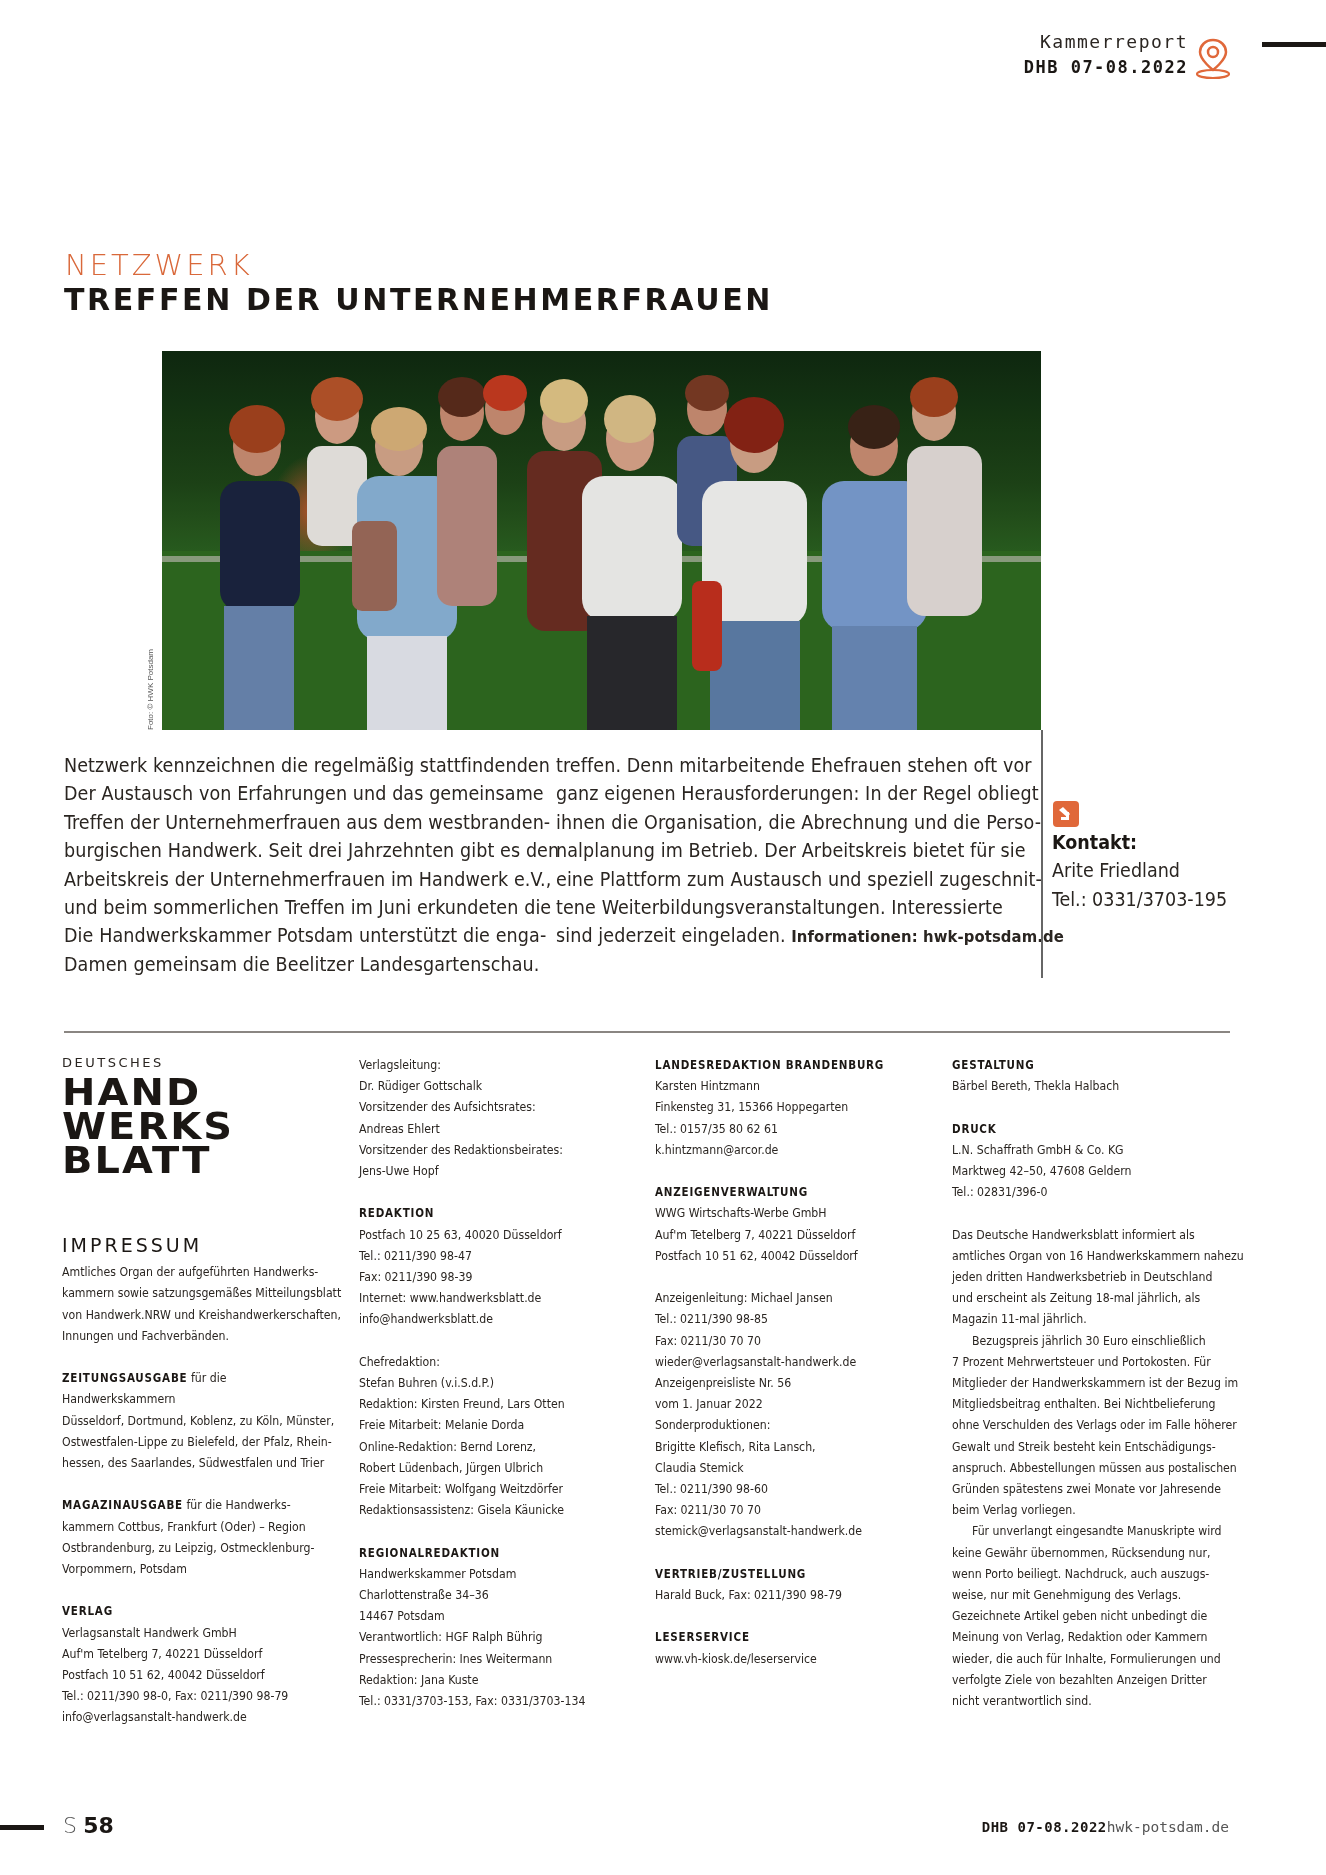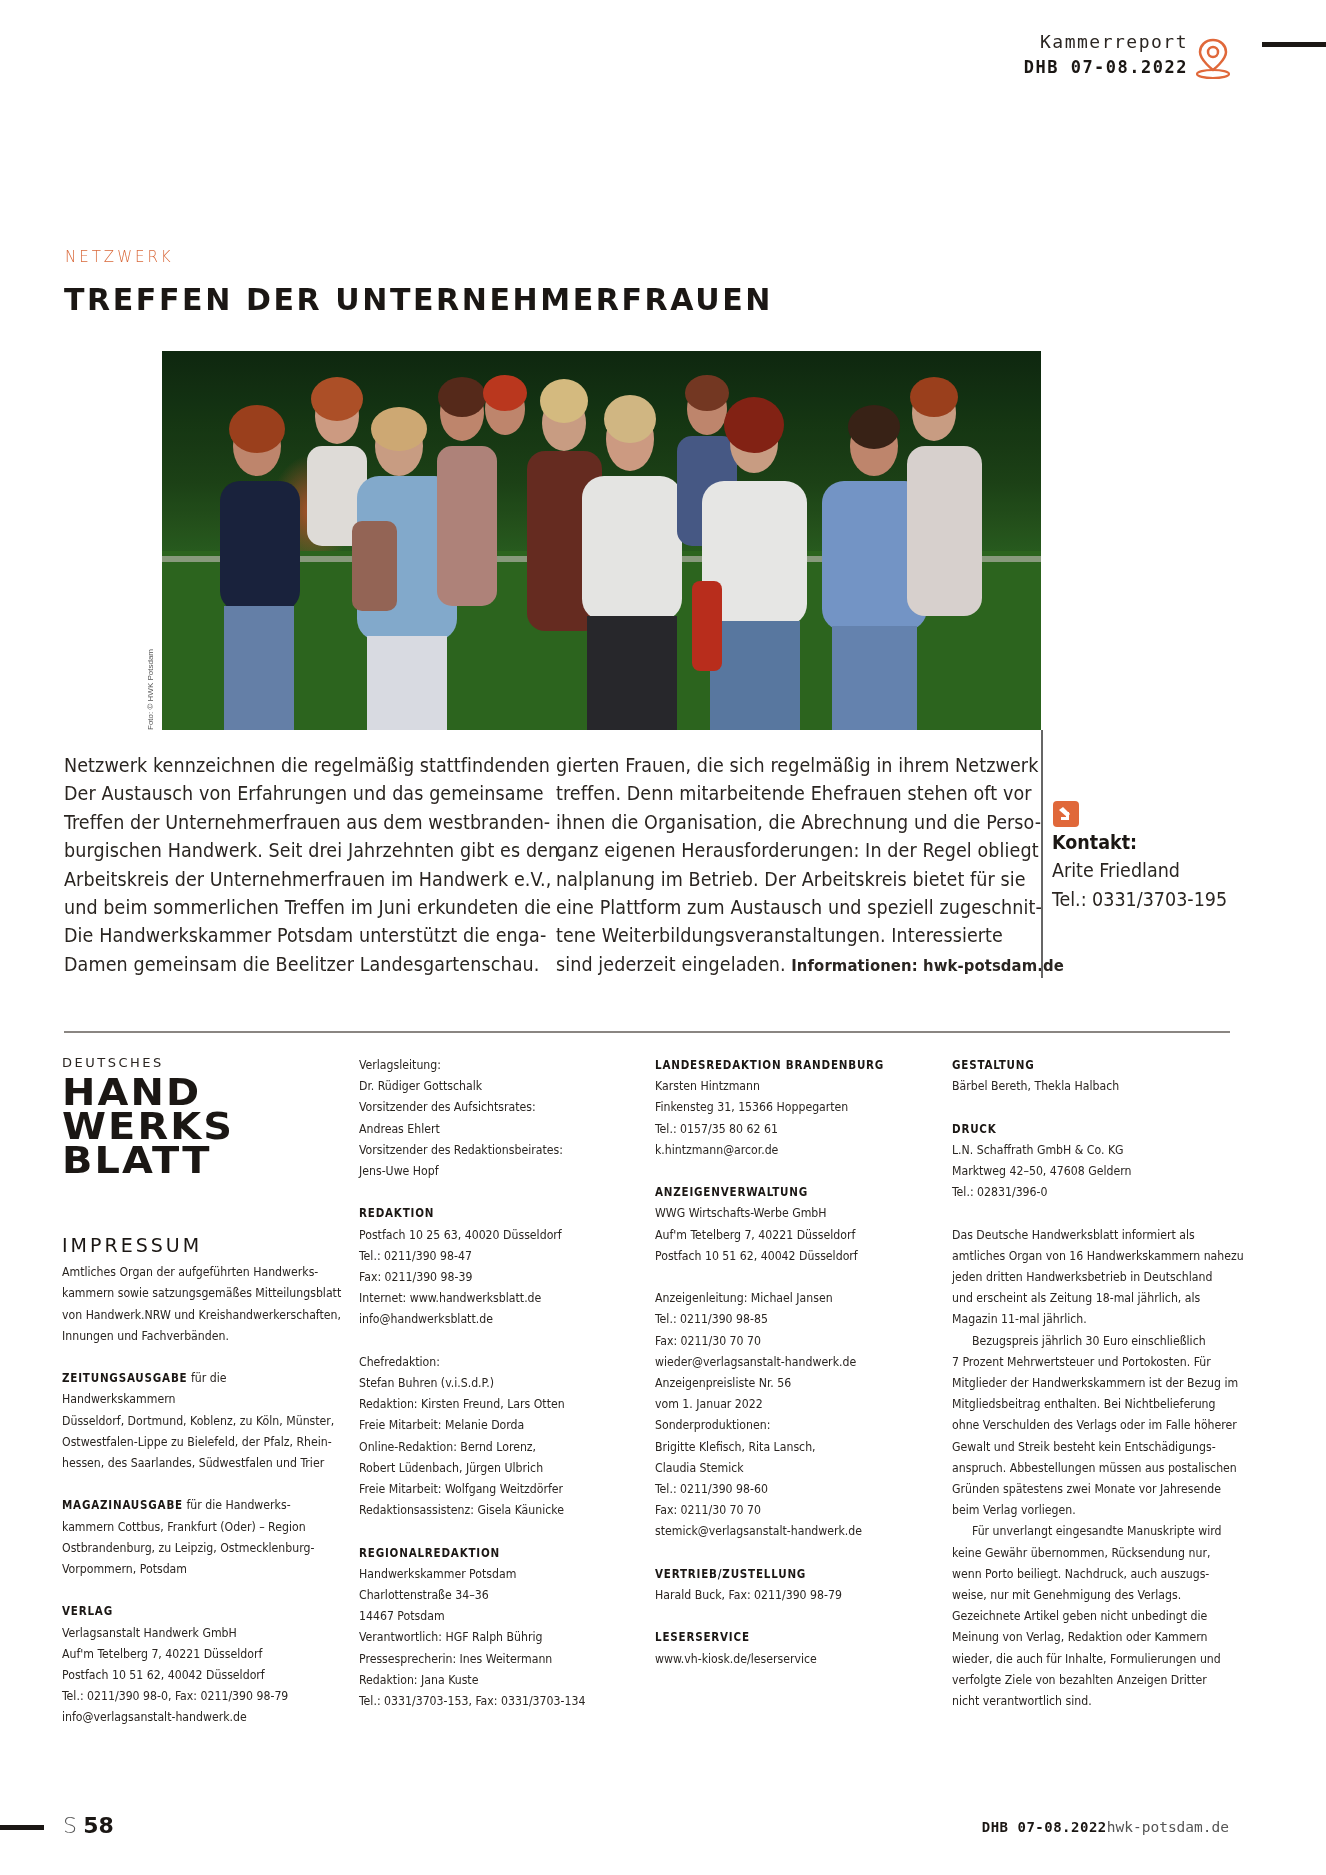--- a/index.html
+++ b/index.html
@@ -7,21 +7,21 @@
     body { position: relative; overflow: hidden; font-family: "DejaVu Sans Condensed", "Liberation Sans Narrow", "Liberation Sans", sans-serif; color: #231f1c; }
 
     
     .hdr { position: absolute; top: 30px; right: 138px; text-align: right; }
     .hdr-kicker { font-family: "DejaVu Sans Mono", "Liberation Mono", monospace; font-size: 18px; letter-spacing: 1.5px; color: #2b2622; line-height: 24px; }
     .hdr-issue { font-family: "DejaVu Sans Mono", monospace; font-weight: bold; font-size: 17px; letter-spacing: 1.5px; color: #1b1714; line-height: 26px; }
     .hdr-pin { position: absolute; top: 36px; right: 93px; width: 40px; height: 44px; }
     .hdr-bar { position: absolute; top: 42px; right: 0; width: 64px; height: 5px; background: #1b1714; }
 
     
-    .kicker { position: absolute; left: 65px; top: 248px; font-family: "DejaVu Sans", sans-serif; font-size: 15px; letter-spacing: 3px; color: #d9683a; font-weight: 300; }
+    .kicker { position: absolute; left: 65px; top: 248px; font-family: "DejaVu Sans", sans-serif; font-size: 29px; letter-spacing: 3px; color: #d9683a; font-weight: 300; }
     .headline { position: absolute; left: 64px; top: 282px; font-family: "DejaVu Sans", sans-serif; font-weight: bold; font-size: 30px; letter-spacing: 2.6px; color: #1b1714; text-align: right; }
 
     
     .photo { position: absolute; left: 162px; top: 351px; width: 879px; height: 379px; overflow: hidden;
       background:
         radial-gradient(ellipse 60px 80px at 150px 160px, #b7562e 0%, transparent 70%),
         linear-gradient(180deg, #0f2a10 0%, #1e4518 35%, #2f6a23 60%, #1f4e16 100%); }
     .photo svg { position: absolute; left: 0; top: 0; }
     .credit { position: absolute; left: 146px; top: 730px; transform: rotate(-90deg); transform-origin: 0 0; font-size: 8px; color: #555; white-space: nowrap; font-family: "Liberation Sans Narrow", "Liberation Sans", sans-serif; }
 
@@ -137,24 +137,23 @@
   <p>Der Austausch von Erfahrungen und das gemeinsame</p>
   <p>Treffen der Unternehmerfrauen aus dem westbranden-</p>
   <p>burgischen Handwerk. Seit drei Jahrzehnten gibt es den</p>
   <p>Arbeitskreis der Unternehmerfrauen im Handwerk e.V.,</p>
   <p>und beim sommerlichen Treffen im Juni erkundeten die</p>
   <p>Die Handwerkskammer Potsdam unterstützt die enga-</p>
   <p>Damen gemeinsam die Beelitzer Landesgartenschau.</p>
 </div>
 
 <div class="body-col c2">
-  <p>gierten Frauen, die sich regelmäßig in ihrem Netzwerk</p>
   <p>treffen. Denn mitarbeitende Ehefrauen stehen oft vor</p>
+  <p>ganz eigenen Herausforderungen: In der Regel obliegt</p>
   <p>ihnen die Organisation, die Abrechnung und die Perso-</p>
-  <p>ganz eigenen Herausforderungen: In der Regel obliegt</p>
   <p>nalplanung im Betrieb. Der Arbeitskreis bietet für sie</p>
   <p>eine Plattform zum Austausch und speziell zugeschnit-</p>
   <p>tene Weiterbildungsveranstaltungen. Interessierte</p>
   <p><span>sind jederzeit eingeladen.</span> <b>Informationen: hwk-potsdam.de</b></p>
 </div>
 
 <div class="vdivider"></div>
 
 <div class="contact">
   <div class="arrow-box">

